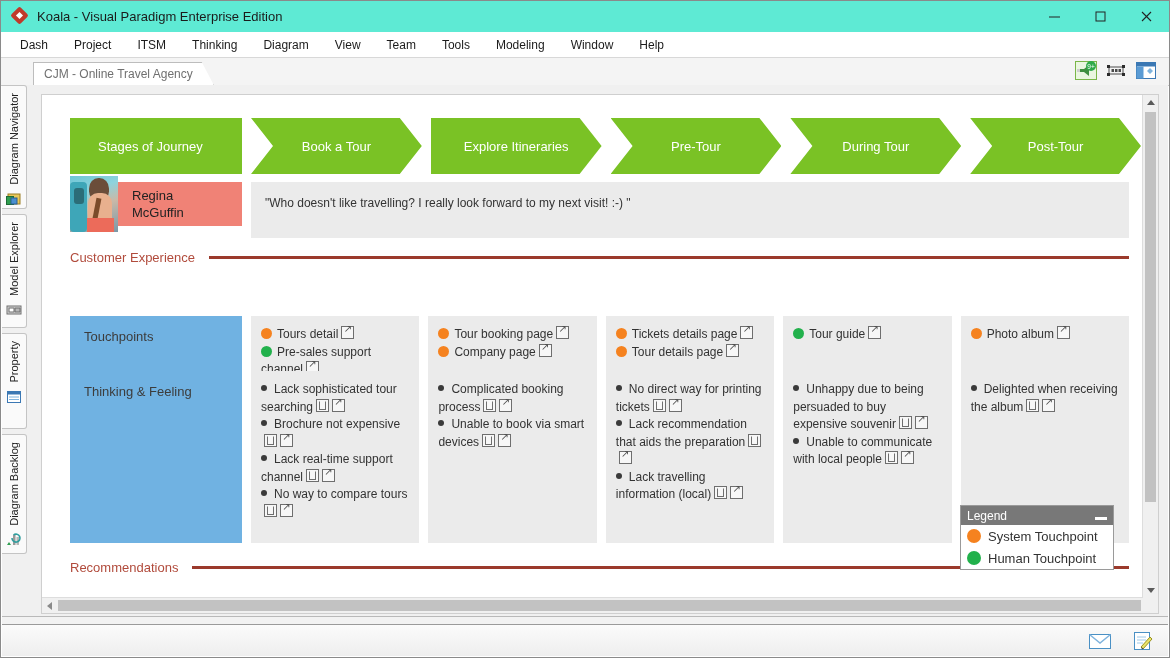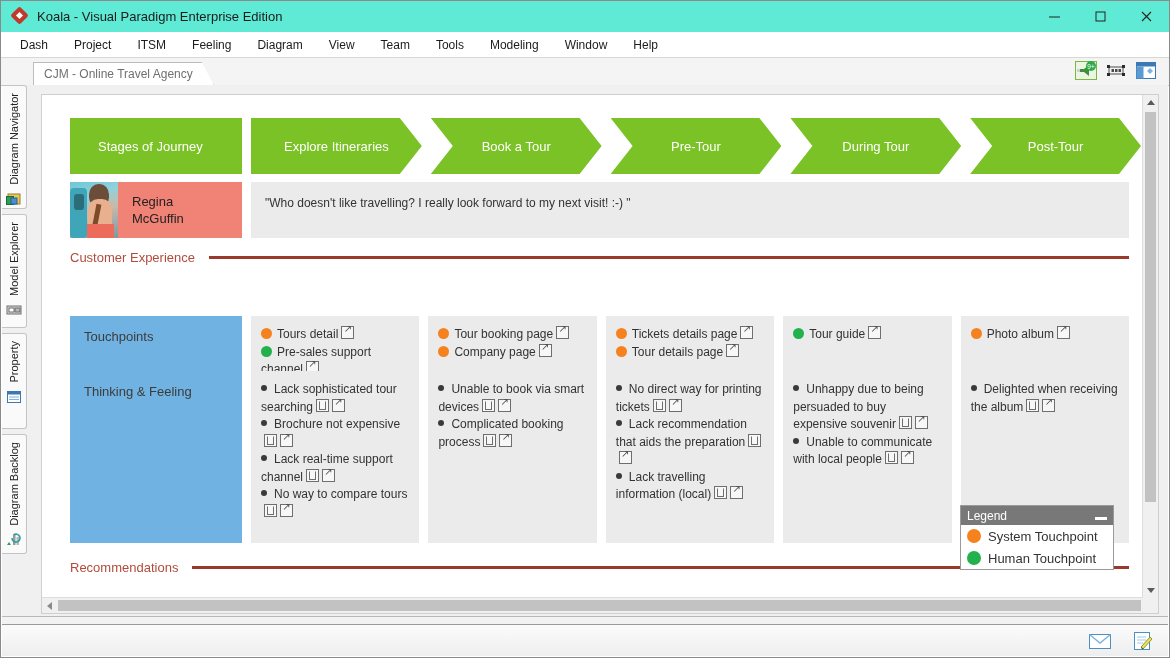--- a/index.html
+++ b/index.html
@@ -62,21 +62,21 @@
   .stage .lbl{width:100%;text-align:center;padding:0 6px;box-sizing:border-box;}
   .stage.first{width:172px;margin-right:9px;}
   .stage.first .lbl{text-align:left;padding-left:28px;}
   .stage.chev{flex:1;margin-right:9px;
      clip-path:polygon(0 0, calc(100% - 22px) 0, 100% 50%, calc(100% - 22px) 100%, 0 100%, 22px 50%);}
   .stage.chev.firstchev{clip-path:polygon(0 0, calc(100% - 22px) 0, 100% 50%, calc(100% - 22px) 100%, 0 100%);}
   .stage.chev:last-child{margin-right:0;}
 
   
   .personarow{position:absolute;left:28px;top:87px;right:14px;height:56px;display:flex;}
-  .persona{width:172px;height:56px;margin-right:9px;display:flex;background:#f08276;align-items:center;}
+  .persona{width:172px;height:44px;margin-right:9px;display:flex;background:#f08276;align-items:center;}
   .avatar{width:48px;height:56px;position:relative;overflow:hidden;flex:0 0 auto;
           background:linear-gradient(160deg,#6ec6d6 0%,#8ed3dd 30%,#c9b9a8 55%,#7a98a8 100%);}
   .avatar .hair{position:absolute;left:19px;top:2px;width:20px;height:22px;background:#6b4d3a;border-radius:48% 48% 40% 40%;}
   .avatar .skin{position:absolute;left:18px;top:17px;width:24px;height:39px;background:#e8b08e;border-radius:10px 10px 0 0;}
   .avatar .shirt{position:absolute;left:17px;top:42px;width:27px;height:14px;background:#ec6b5a;}
   .avatar .strap{position:absolute;left:24px;top:22px;width:5px;height:26px;background:#7b4b2a;transform:rotate(11deg);}
   .avatar .bgp{position:absolute;left:0;top:6px;width:17px;height:50px;background:#3ea6b8;border-radius:4px;}
   .avatar .bgp2{position:absolute;left:4px;top:12px;width:10px;height:16px;background:#2b6d78;border-radius:3px;}
   .persona .pname{padding-left:14px;font-size:13px;color:#222;line-height:17px;}
   .quote{flex:1;background:#ebebeb;display:flex;align-items:flex-start;
@@ -160,21 +160,21 @@
             <line x1="11" y1="2" x2="2" y2="11" stroke="#222" stroke-width="1.1"></line>
           </svg>
       </div>
     </div>
   </div>
 
   <div class="menubar">
     <div class="menuitem">Dash</div>
     <div class="menuitem">Project</div>
     <div class="menuitem">ITSM</div>
-    <div class="menuitem">Feeling</div>
+    <div class="menuitem">Thinking</div>
     <div class="menuitem">Diagram</div>
     <div class="menuitem">View</div>
     <div class="menuitem">Team</div>
     <div class="menuitem">Tools</div>
     <div class="menuitem">Modeling</div>
     <div class="menuitem">Window</div>
     <div class="menuitem">Help</div>
   </div>
 
   <div class="tabstrip">
@@ -258,25 +258,25 @@
   </div>
 
   <div class="canvaswrap">
     <div class="canvas">
       <div class="inner">
 
         <div class="stages">
           <div class="stage first">
             <span class="lbl">Stages of Journey</span>
           </div>
+          <div class="stage chev">
+            <span class="lbl">Book a Tour</span>
+          </div>
           <div class="stage chev firstchev">
             <span class="lbl">Explore Itineraries</span>
-          </div>
-          <div class="stage chev">
-            <span class="lbl">Book a Tour</span>
           </div>
           <div class="stage chev">
             <span class="lbl">Pre-Tour</span>
           </div>
           <div class="stage chev">
             <span class="lbl">During Tour</span>
           </div>
           <div class="stage chev">
             <span class="lbl">Post-Tour</span>
           </div>
@@ -350,22 +350,22 @@
             <ul>
               <li><span class="bull"></span><span>Lack sophisticated tour searching</span><span class="ico doc"></span><span class="ico arr"></span></li>
               <li><span class="bull"></span><span>Brochure not expensive</span><span class="ico doc"></span><span class="ico arr"></span></li>
               <li><span class="bull"></span><span>Lack real-time support channel</span><span class="ico doc"></span><span class="ico arr"></span></li>
               <li><span class="bull"></span><span>No way to compare tours</span><span class="ico doc"></span><span class="ico arr"></span></li>
             </ul>
           </div>
 
           <div class="cell">
             <ul>
+              <li><span class="bull"></span><span>Complicated booking process</span><span class="ico doc"></span><span class="ico arr"></span></li>
               <li><span class="bull"></span><span>Unable to book via smart devices</span><span class="ico doc"></span><span class="ico arr"></span></li>
-              <li><span class="bull"></span><span>Complicated booking process</span><span class="ico doc"></span><span class="ico arr"></span></li>
             </ul>
           </div>
 
           <div class="cell">
             <ul>
               <li><span class="bull"></span><span>No direct way for printing tickets</span><span class="ico doc"></span><span class="ico arr"></span></li>
               <li><span class="bull"></span><span>Lack recommendation that aids the preparation</span><span class="ico doc"></span><span class="ico arr"></span></li>
               <li><span class="bull"></span><span>Lack travelling information (local)</span><span class="ico doc"></span><span class="ico arr"></span></li>
             </ul>
           </div>

